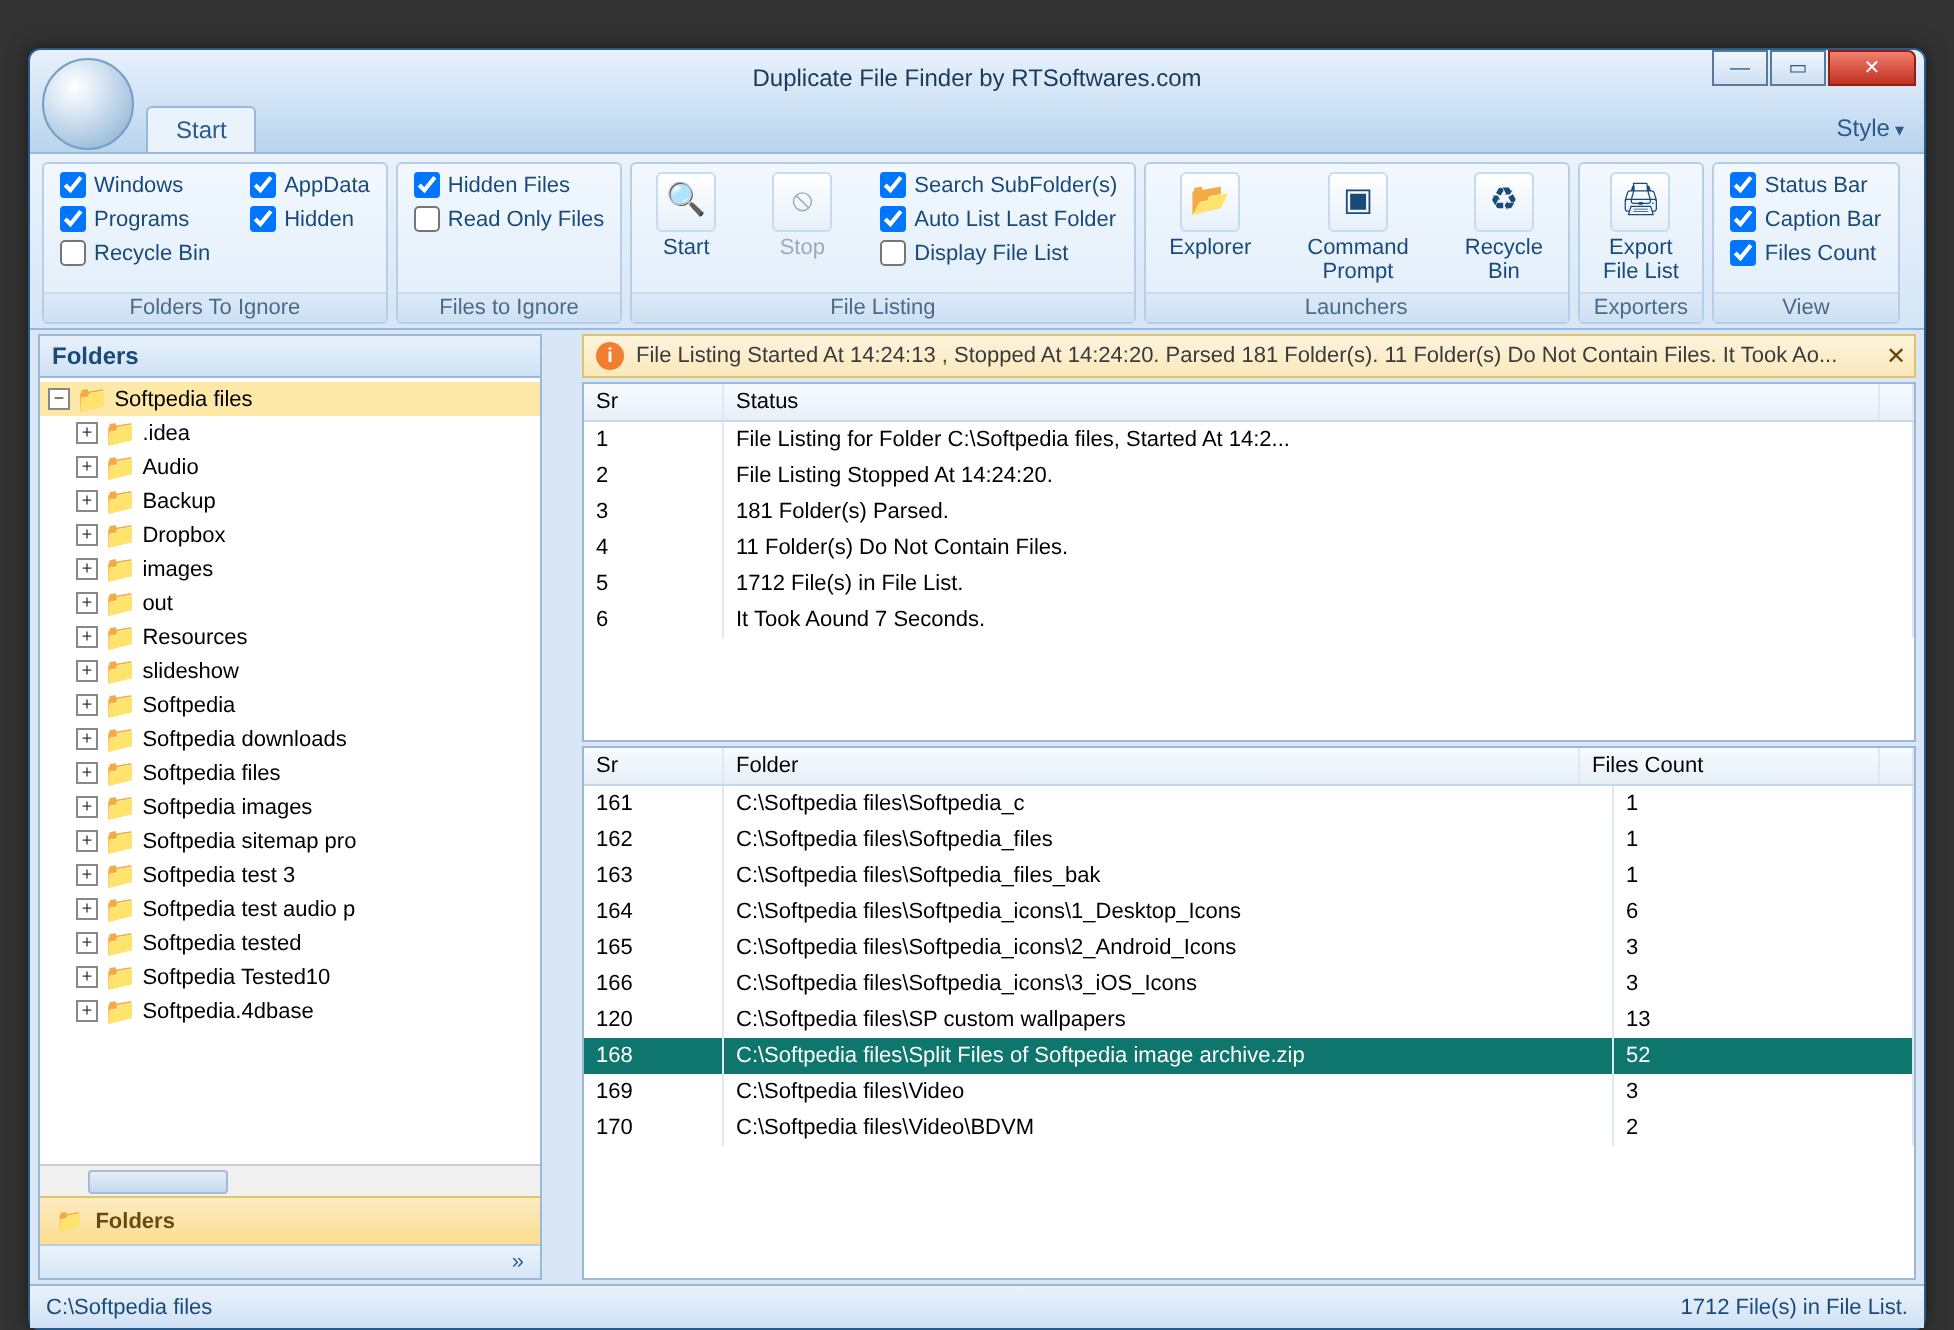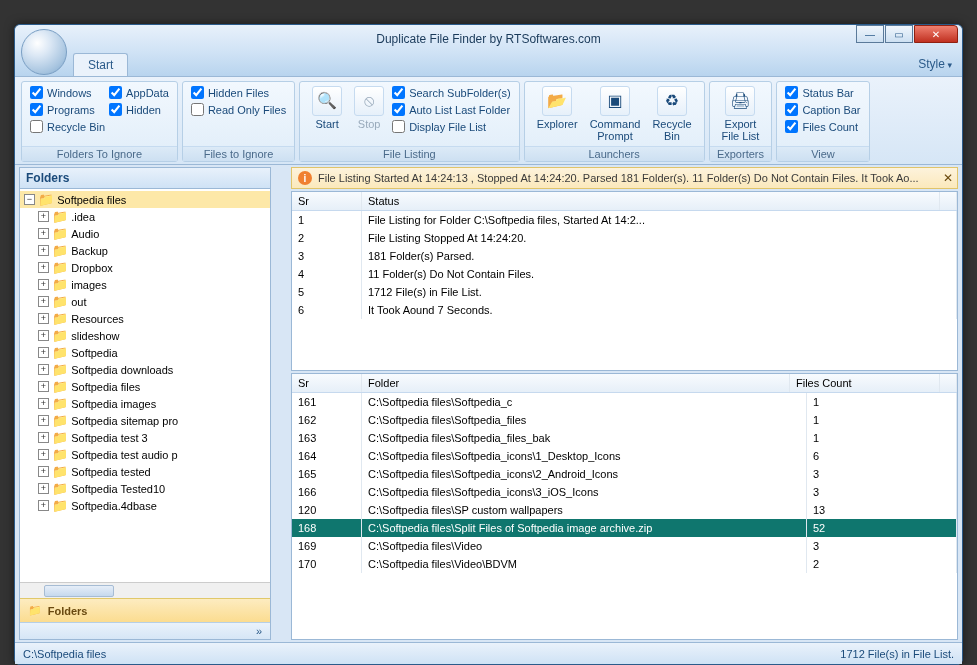--- a/index.html
+++ b/index.html
@@ -10,21 +10,21 @@
 .win-controls { position: absolute; right: 4px; top: 0; display: flex; }
 .win-btn { width: 28px; height: 18px; margin-left: 1px; border: 1px solid #5a7a9a; background: linear-gradient(#f0f6fc,#cde0f2); display: flex; align-items: center; justify-content: center; font-size: 10px; color: #2b5b8a; cursor: pointer; }
 .win-btn.close { width: 44px; background: linear-gradient(#f08070,#c03020); color: #fff; border-color: #902010; border-radius: 0 4px 0 0; }
 .orb { position: absolute; left: 6px; top: 4px; width: 46px; height: 46px; border-radius: 50%; background: radial-gradient(circle at 35% 30%, #fff 0%, #dce8f5 30%, #a8c5e0 70%, #7aa5cc 100%); border: 1px solid #7a9fc4; z-index: 5; }
 .tabstrip { height: 24px; background: linear-gradient(#cfe2f5,#b8d4ee); display: flex; align-items: flex-end; padding-left: 58px; border-bottom: 1px solid #9bb8d6; position: relative; }
 .tabstrip .tab { padding: 4px 14px; background: #eaf2fb; border: 1px solid #9bb8d6; border-bottom: none; border-radius: 3px 3px 0 0; color: #2b5b8a; font-size: 12px; cursor: pointer; }
 .style-link { position: absolute; right: 10px; top: 4px; color: #2b5b8a; cursor: pointer; font-size: 12px; }
 .style-link::after { content: " ▾"; font-size: 9px; }
 .ribbon { background: linear-gradient(#eaf2fb,#d6e6f6); border-bottom: 1px solid #9bb8d6; padding: 4px 6px 2px; display: flex; gap: 4px; }
 .rgroup { border: 1px solid #b6cfe6; border-radius: 3px; background: linear-gradient(#f2f8fe,#e0edf9); display: flex; flex-direction: column; }
-.rgroup-body { display: flex; align-items: flex-start; padding: 4px 8px; gap: 4px; flex: 1; }
+.rgroup-body { display: flex; align-items: flex-start; padding: 4px 8px; gap: 20px; flex: 1; }
 .rgroup-title { text-align: center; font-size: 11px; color: #4a6a8a; padding: 1px 0; background: linear-gradient(#dceaf7,#cde0f2); border-top: 1px solid #c6dbf0; }
 .chk-col { display: flex; flex-direction: column; gap: 4px; }
 .chk { display: flex; align-items: center; gap: 4px; color: #1a4a7a; white-space: nowrap; cursor: pointer; }
 .chk input { width: 13px; height: 13px; }
 .btn-col { display: flex; flex-direction: column; align-items: center; gap: 2px; color: #1a4a7a; cursor: pointer; padding: 0 4px; text-align: center; line-height: 1.1; }
 .btn-col.disabled { color: #9ab; }
 .btn-icon { width: 30px; height: 30px; display: flex; align-items: center; justify-content: center; border: 1px solid #c6dbf0; background: linear-gradient(#fff,#e6f0fa); border-radius: 3px; font-size: 16px; }
 .content { flex: 1; display: flex; min-height: 0; padding: 2px 4px; gap: 20px; }
 .left { width: 252px; display: flex; flex-direction: column; border: 1px solid #9bb8d6; background: #fff; }
 .panel-head { background: linear-gradient(#e8f1fb,#cfe2f5); color: #1a4a7a; font-weight: bold; padding: 3px 6px; border-bottom: 1px solid #9bb8d6; font-size: 12px; }

